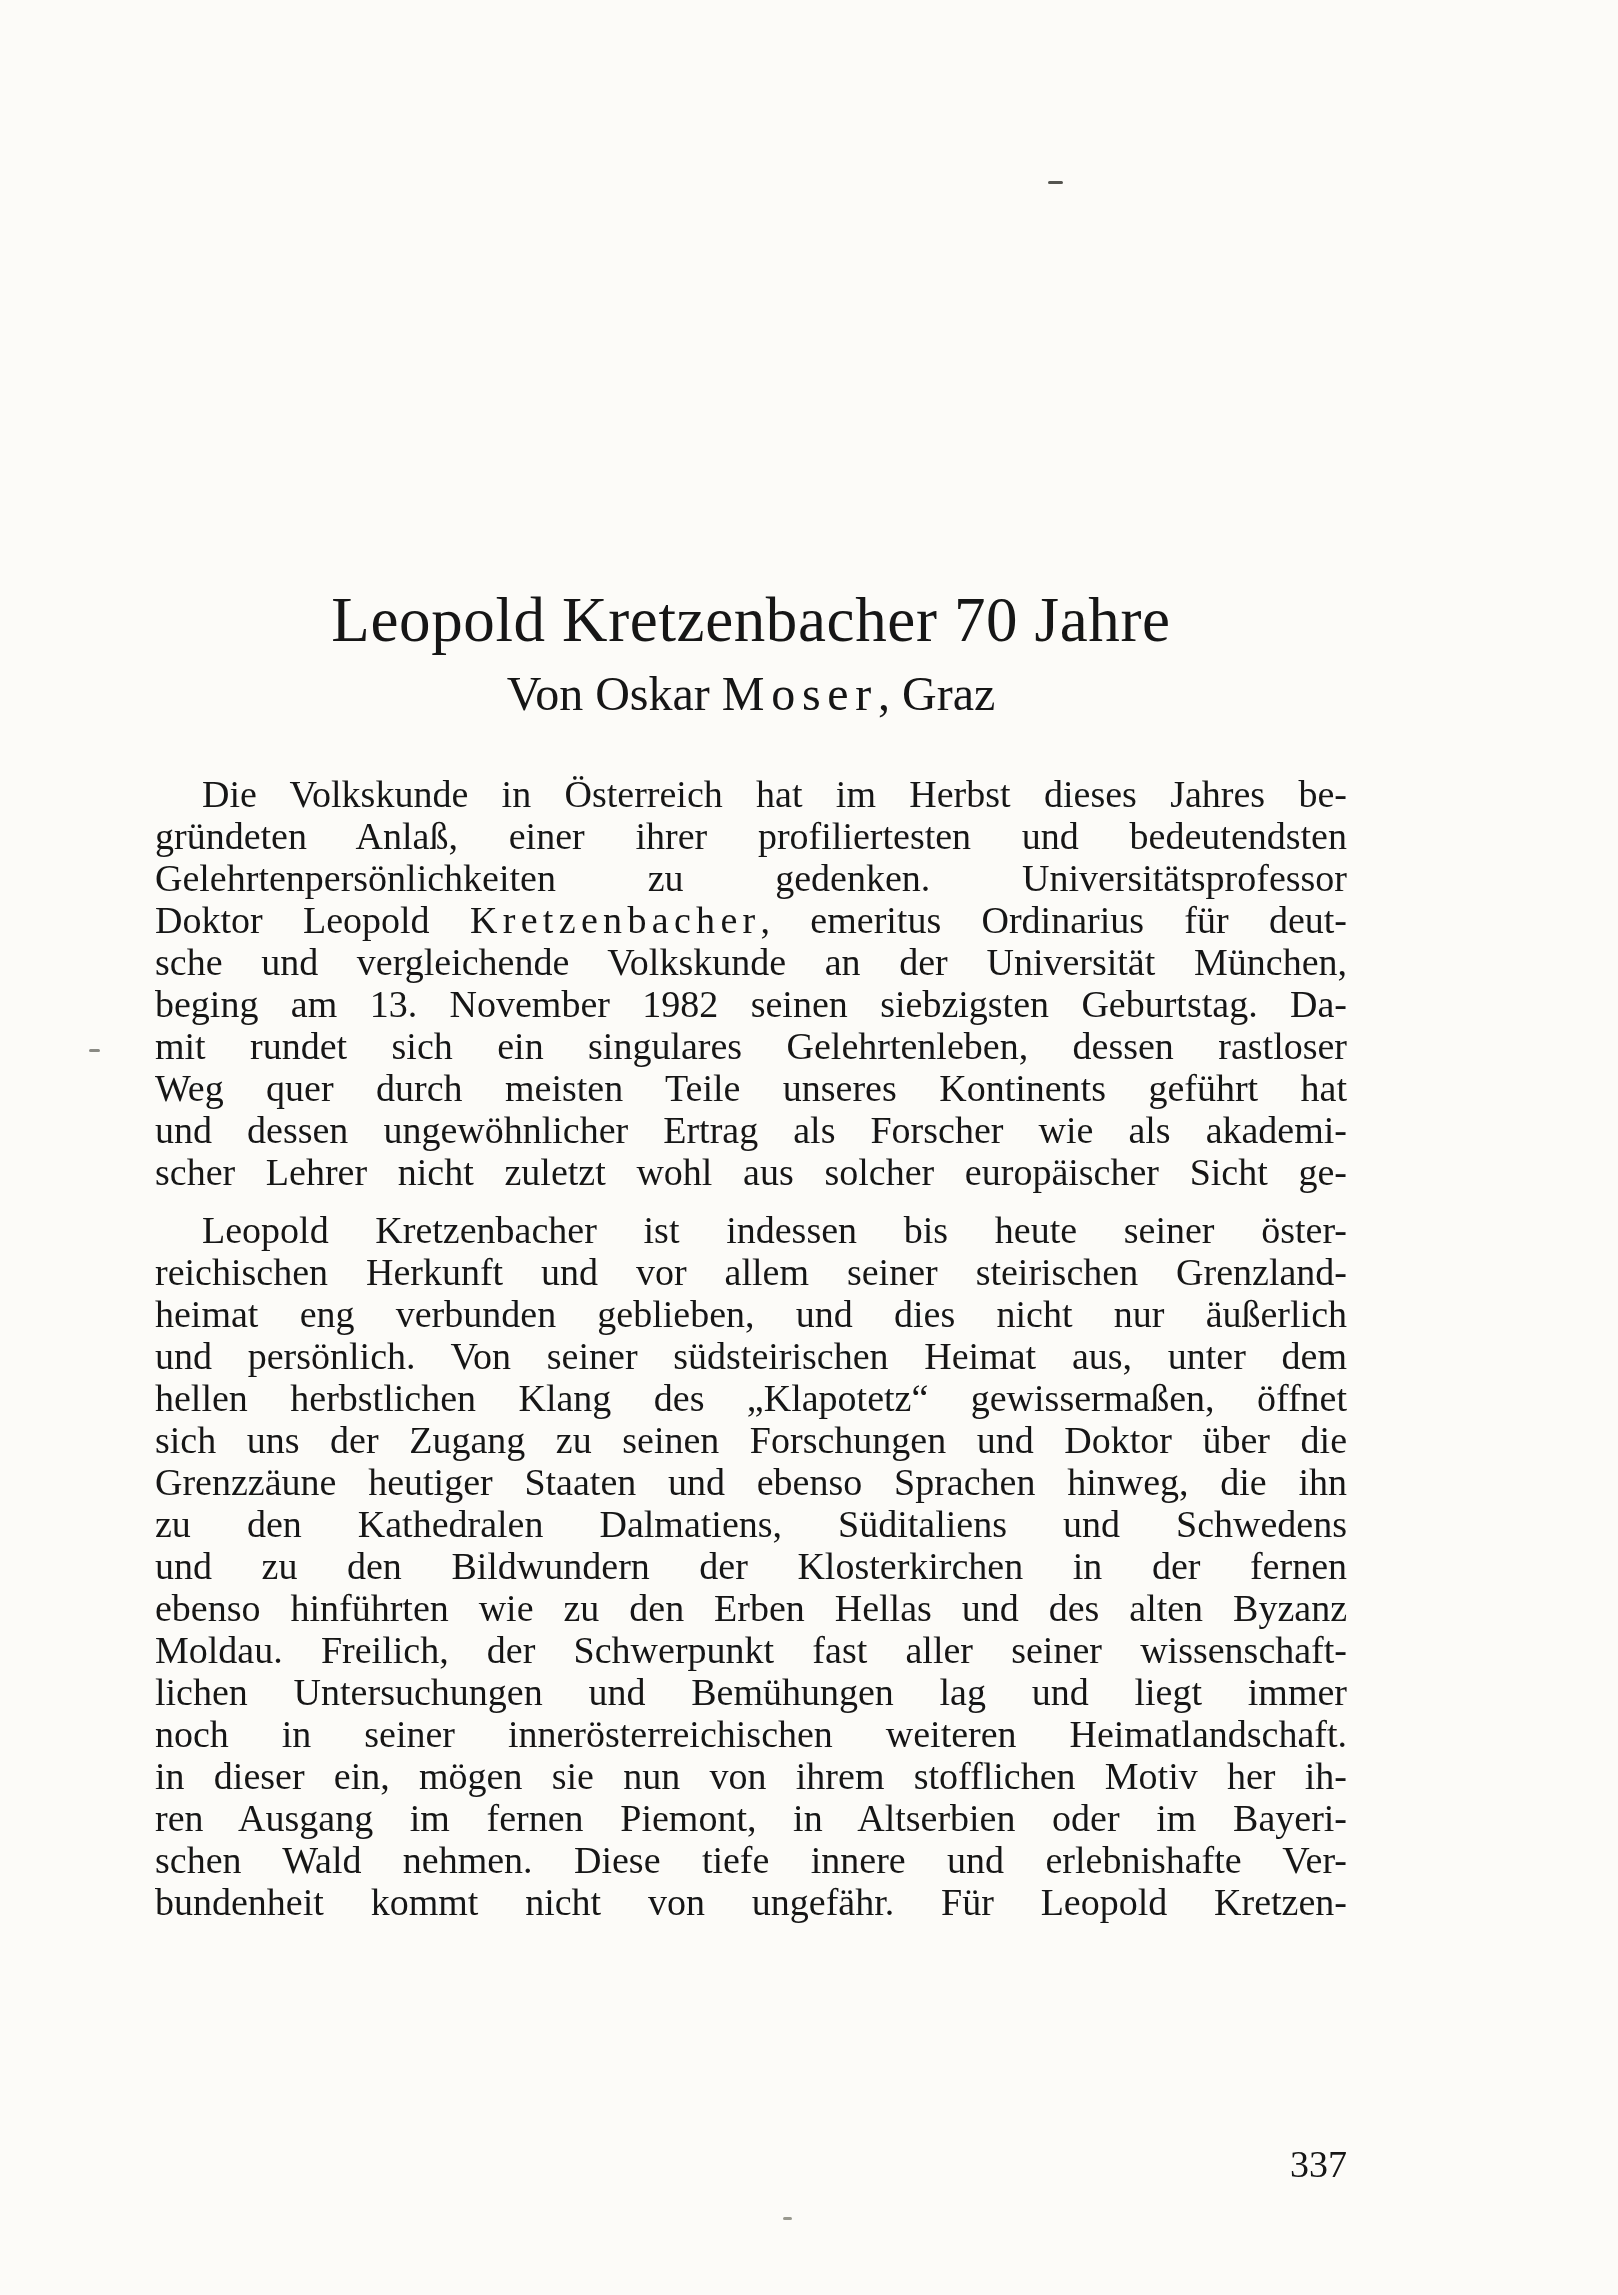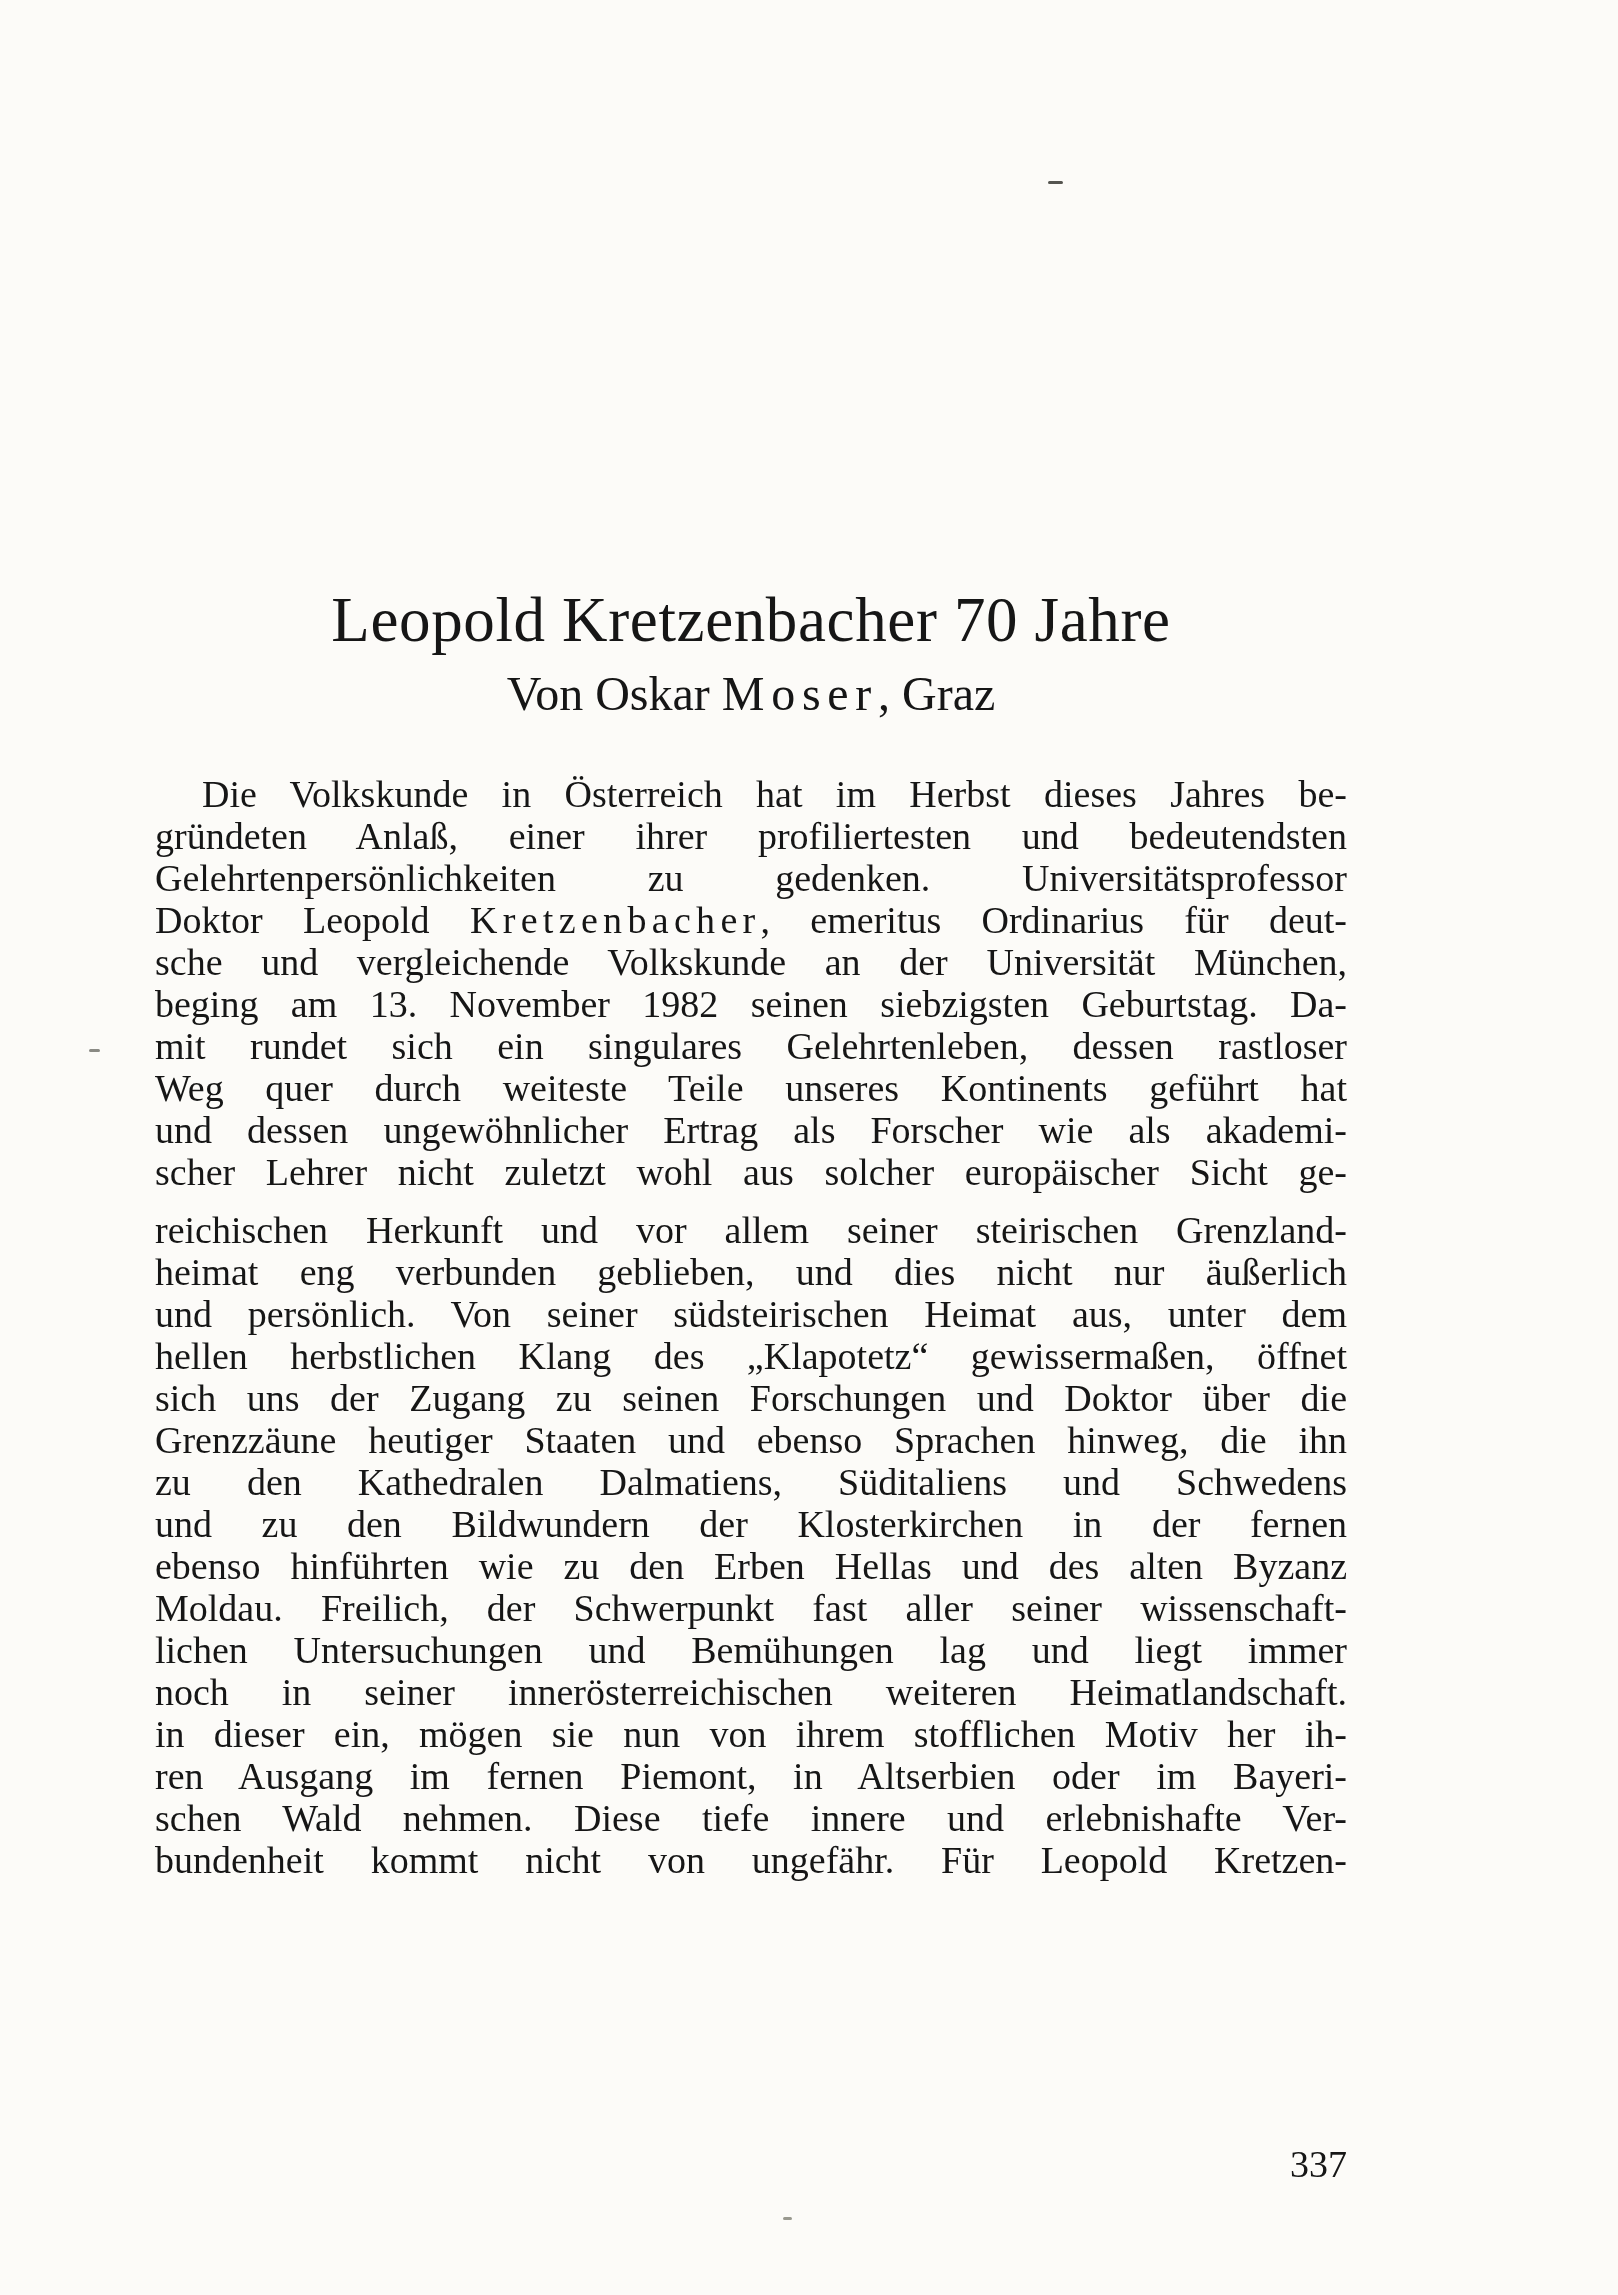--- a/index.html
+++ b/index.html
@@ -113,26 +113,27 @@
     <div class="byline"><span>Von Oskar </span><span class="sperr">Moser</span><span>, Graz</span></div>
 
     <div class="para">
       <div class="line indent">Die Volkskunde in Österreich hat im Herbst dieses Jahres be-</div>
       <div class="line">gründeten Anlaß, einer ihrer profiliertesten und bedeutendsten</div>
       <div class="line">Gelehrtenpersönlichkeiten zu gedenken. Universitätsprofessor</div>
       <div class="line"><span>Doktor Leopold </span><span class="sperr">Kretzenbacher</span><span>, emeritus Ordinarius für deut-</span></div>
       <div class="line">sche und vergleichende Volkskunde an der Universität München,</div>
       <div class="line">beging am 13. November 1982 seinen siebzigsten Geburtstag. Da-</div>
       <div class="line">mit rundet sich ein singulares Gelehrtenleben, dessen rastloser</div>
-      <div class="line">Weg quer durch weiteste Teile unseres Kontinents geführt hat</div>
+      <div class="line">Weg quer durch meisten Teile unseres Kontinents geführt hat</div>
       <div class="line">und dessen ungewöhnlicher Ertrag als Forscher wie als akademi-</div>
       <div class="line">scher Lehrer nicht zuletzt wohl aus solcher europäischer Sicht ge-</div>
     </div>
 
     <div class="para para2">
+      <div class="line indent">Leopold Kretzenbacher ist indessen bis heute seiner öster-</div>
       <div class="line">reichischen Herkunft und vor allem seiner steirischen Grenzland-</div>
       <div class="line">heimat eng verbunden geblieben, und dies nicht nur äußerlich</div>
       <div class="line">und persönlich. Von seiner südsteirischen Heimat aus, unter dem</div>
       <div class="line">hellen herbstlichen Klang des „Klapotetz“ gewissermaßen, öffnet</div>
       <div class="line">sich uns der Zugang zu seinen Forschungen und Doktor über die</div>
       <div class="line">Grenzzäune heutiger Staaten und ebenso Sprachen hinweg, die ihn</div>
       <div class="line">zu den Kathedralen Dalmatiens, Süditaliens und Schwedens</div>
       <div class="line">und zu den Bildwundern der Klosterkirchen in der fernen</div>
       <div class="line">ebenso hinführten wie zu den Erben Hellas und des alten Byzanz</div>
       <div class="line">Moldau. Freilich, der Schwerpunkt fast aller seiner wissenschaft-</div>

